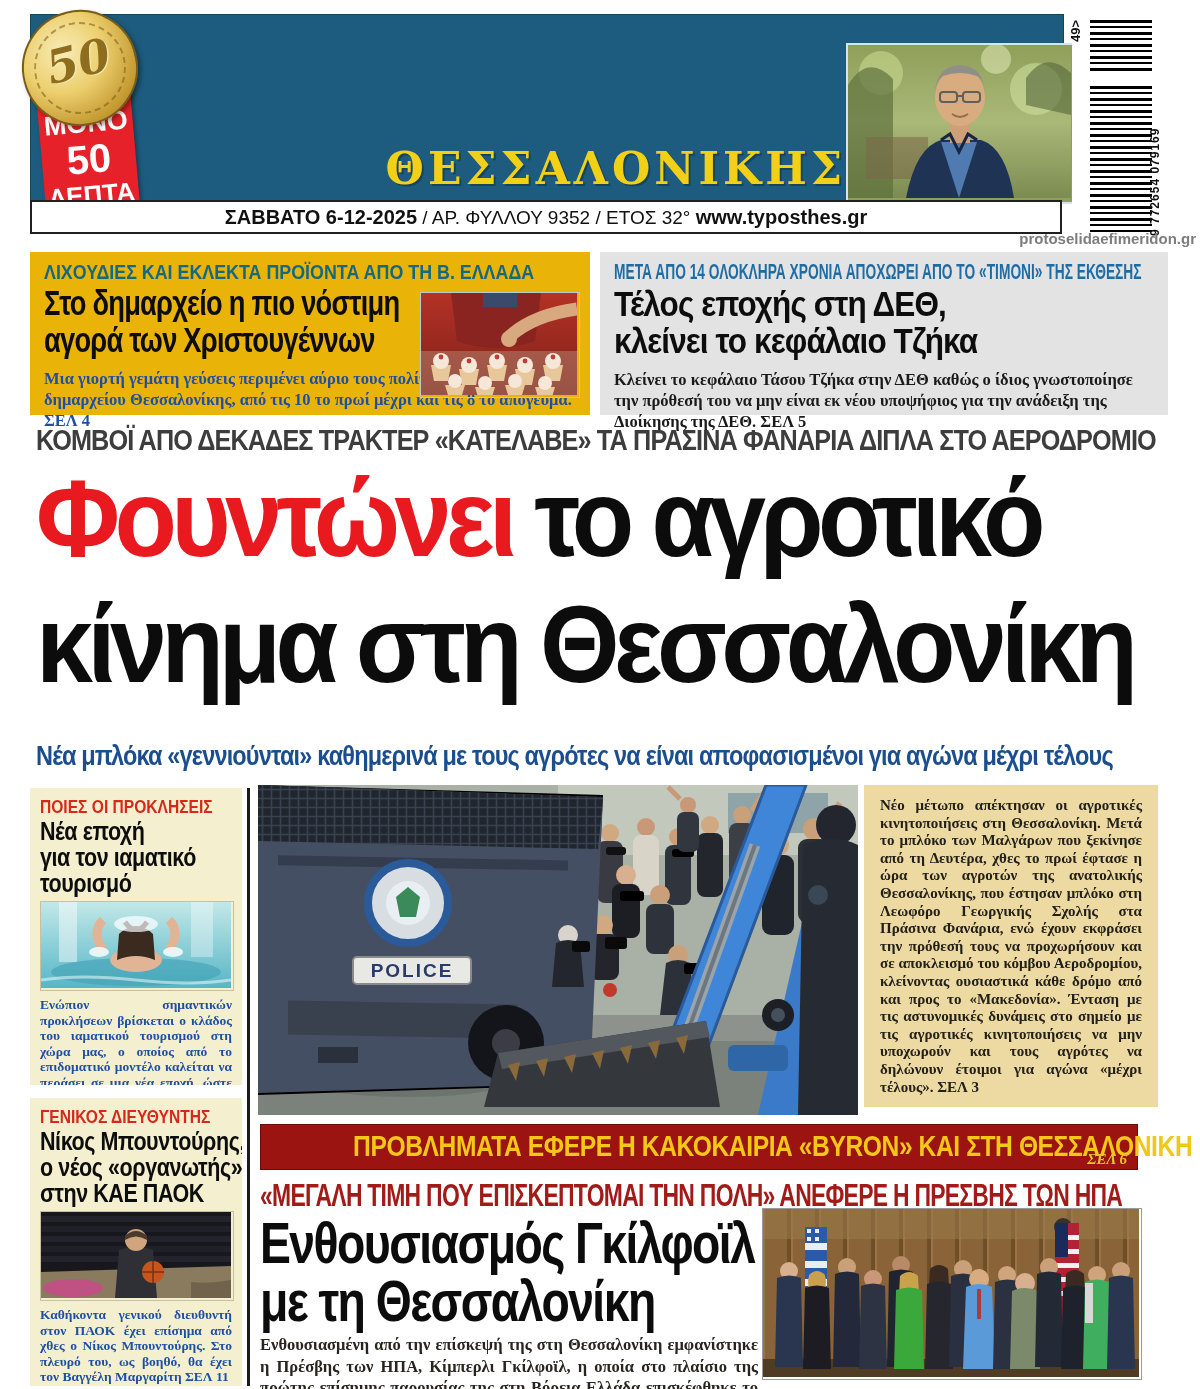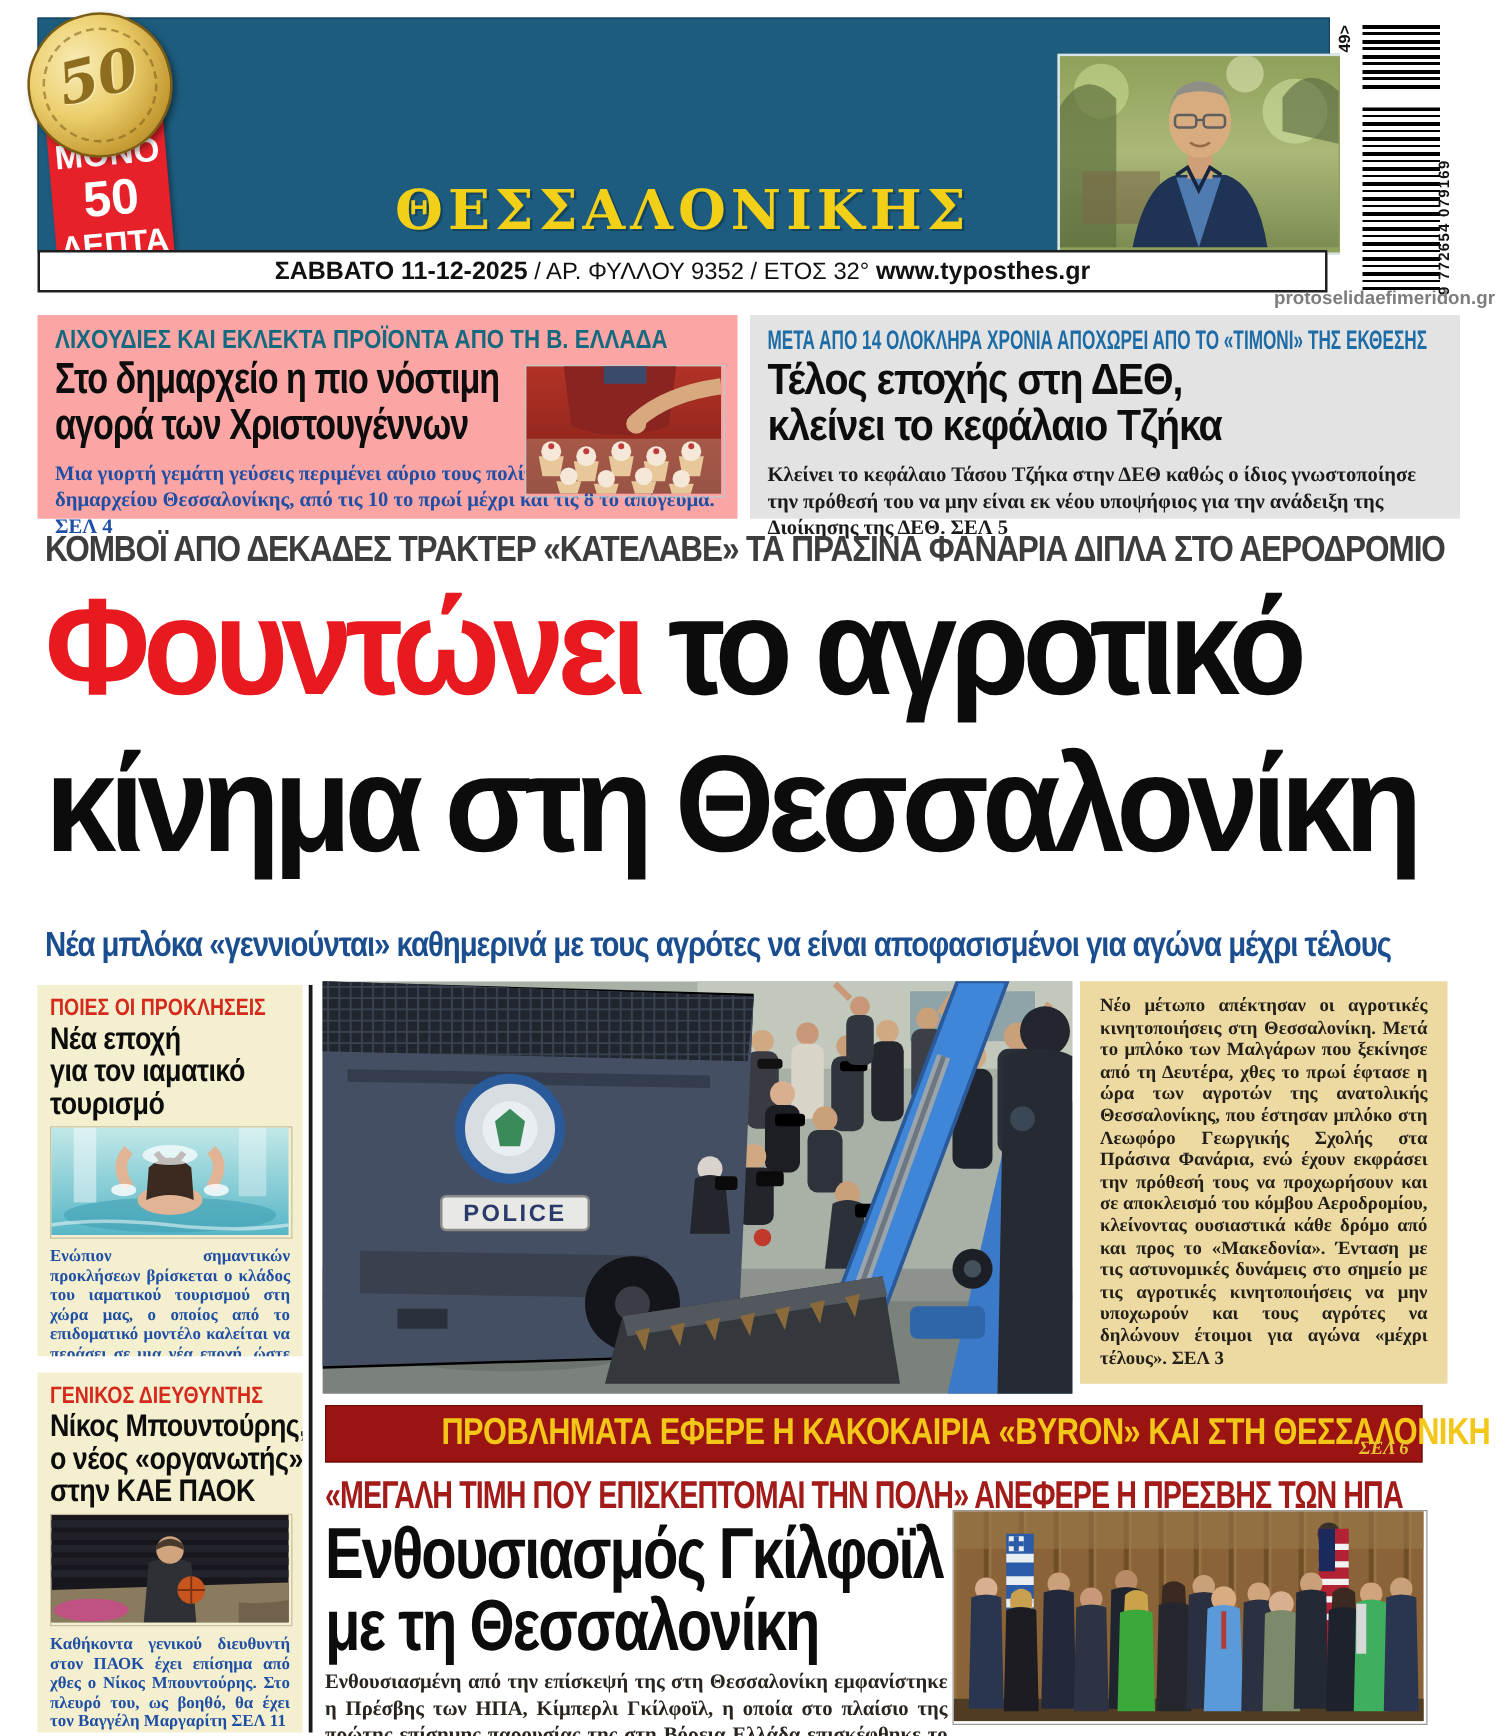--- a/index.html
+++ b/index.html
@@ -7,21 +7,21 @@
         font-family:"Liberation Sans",sans-serif;}
   .abs{position:absolute;}
   .sq{display:inline-block;white-space:nowrap;transform-origin:left center;}
   .sqc{display:inline-block;white-space:nowrap;transform-origin:center center;}
 
   
   .masthead{left:30px;top:14px;width:1032px;height:186px;background:#1d5c7e;border:1px solid #14455f;}
   .mast-title{left:285px;top:-14px;width:530px;text-align:center;color:#ffffff;
       font-family:"DejaVu Serif",serif;font-weight:bold;font-size:128px;line-height:140px;
       letter-spacing:1px;text-shadow:3px 3px 0 rgba(0,0,0,.22);}
-  .mast-sub{left:285px;top:128px;width:530px;text-align:left;color:#f2d018;
+  .mast-sub{left:285px;top:128px;width:530px;text-align:right;color:#f2d018;
       font-family:"DejaVu Serif",serif;font-weight:bold;font-size:44px;letter-spacing:4px;
       text-shadow:2px 2px 0 rgba(0,0,0,.25);}
   .mast-photo{left:815px;top:28px;width:227px;height:157px;border:2px solid #d8e4ec;background:#8fa05a;}
   .dateline{left:30px;top:200px;width:1032px;height:34px;background:#fff;border:2px solid #1f1f1f;
       box-sizing:border-box;text-align:center;line-height:30px;font-size:19px;color:#111;}
   .dateline b{font-size:20px;}
   .price-tag{left:40px;top:64px;width:94px;height:148px;background:#e62129;transform:rotate(-5deg);
       box-shadow:2px 3px 4px rgba(0,0,0,.35);color:#fff;text-align:center;font-weight:bold;}
   .price-tag .l1{margin-top:44px;font-size:27px;line-height:30px;}
   .price-tag .l2{font-size:40px;line-height:42px;}
@@ -39,21 +39,21 @@
       to bottom,#000 0 3px,#fff 3px 6px,#000 6px 8px,#fff 8px 12px);}
   .bars.top{top:2px;height:52px;}
   .bars.main{top:68px;height:146px;}
   .bc-code{position:absolute;left:-4px;top:2px;font-size:13px;font-weight:bold;color:#111;
       writing-mode:vertical-rl;transform:rotate(180deg);}
   .bc-digits{position:absolute;left:76px;top:62px;height:156px;font-size:12px;font-weight:bold;color:#111;
       writing-mode:vertical-rl;transform:rotate(180deg);letter-spacing:1px;}
   .watermark{left:960px;top:230px;width:236px;text-align:right;font-size:15px;font-weight:bold;color:#7d7d7d;}
 
   
-  .story-tl{left:30px;top:252px;width:560px;height:163px;background:#fca5a5;box-sizing:border-box;padding:8px 14px;}
+  .story-tl{left:30px;top:252px;width:560px;height:163px;background:#eab308;box-sizing:border-box;padding:8px 14px;}
   .story-tr{left:600px;top:252px;width:568px;height:163px;background:#e3e3e3;box-sizing:border-box;padding:8px 14px;}
   .kick-teal{color:#15697f;font-weight:bold;font-size:21px;}
   .kick-blue{color:#1d6ca6;font-weight:bold;font-size:21.5px;}
   .hl-top{color:#0d0d0d;font-weight:bold;font-size:35px;line-height:37px;letter-spacing:-1px;}
   .body-serif{font-family:"Liberation Serif",serif;font-weight:bold;font-size:16.5px;line-height:21px;}
   .body-blue{color:#1f4fa5;}
   .body-dark{color:#1a1a1a;}
   .tl-photo{position:absolute;right:10px;top:40px;width:158px;height:104px;border:1px solid #b8ccd0;}
 
   
@@ -136,21 +136,21 @@
     <div class="l1">ΜΟΝΟ</div>
     <div class="l2">50</div>
     <div class="l3">ΛΕΠΤΑ</div>
   </div>
   <div class="abs coin">
     <div class="coin-inner"></div>
     <div class="coin-num">50</div>
   </div>
 
   <div class="abs dateline">
-    <b>ΣΑΒΒΑΤΟ 11-12-2025</b><span> / ΑΡ. ΦΥΛΛΟΥ 9352 / ΕΤΟΣ 32° </span><b>www.typosthes.gr</b>
+    <b>ΣΑΒΒΑΤΟ 6-12-2025</b><span> / ΑΡ. ΦΥΛΛΟΥ 9352 / ΕΤΟΣ 32° </span><b>www.typosthes.gr</b>
   </div>
 
   <div class="abs barcode-col">
     <div class="bc-code">49&gt;</div>
     <div class="bars top"></div>
     <div class="bars main"></div>
     <div class="bc-digits">9 772654 079169</div>
   </div>
   <div class="abs watermark">protoselidaefimeridon.gr</div>
 

